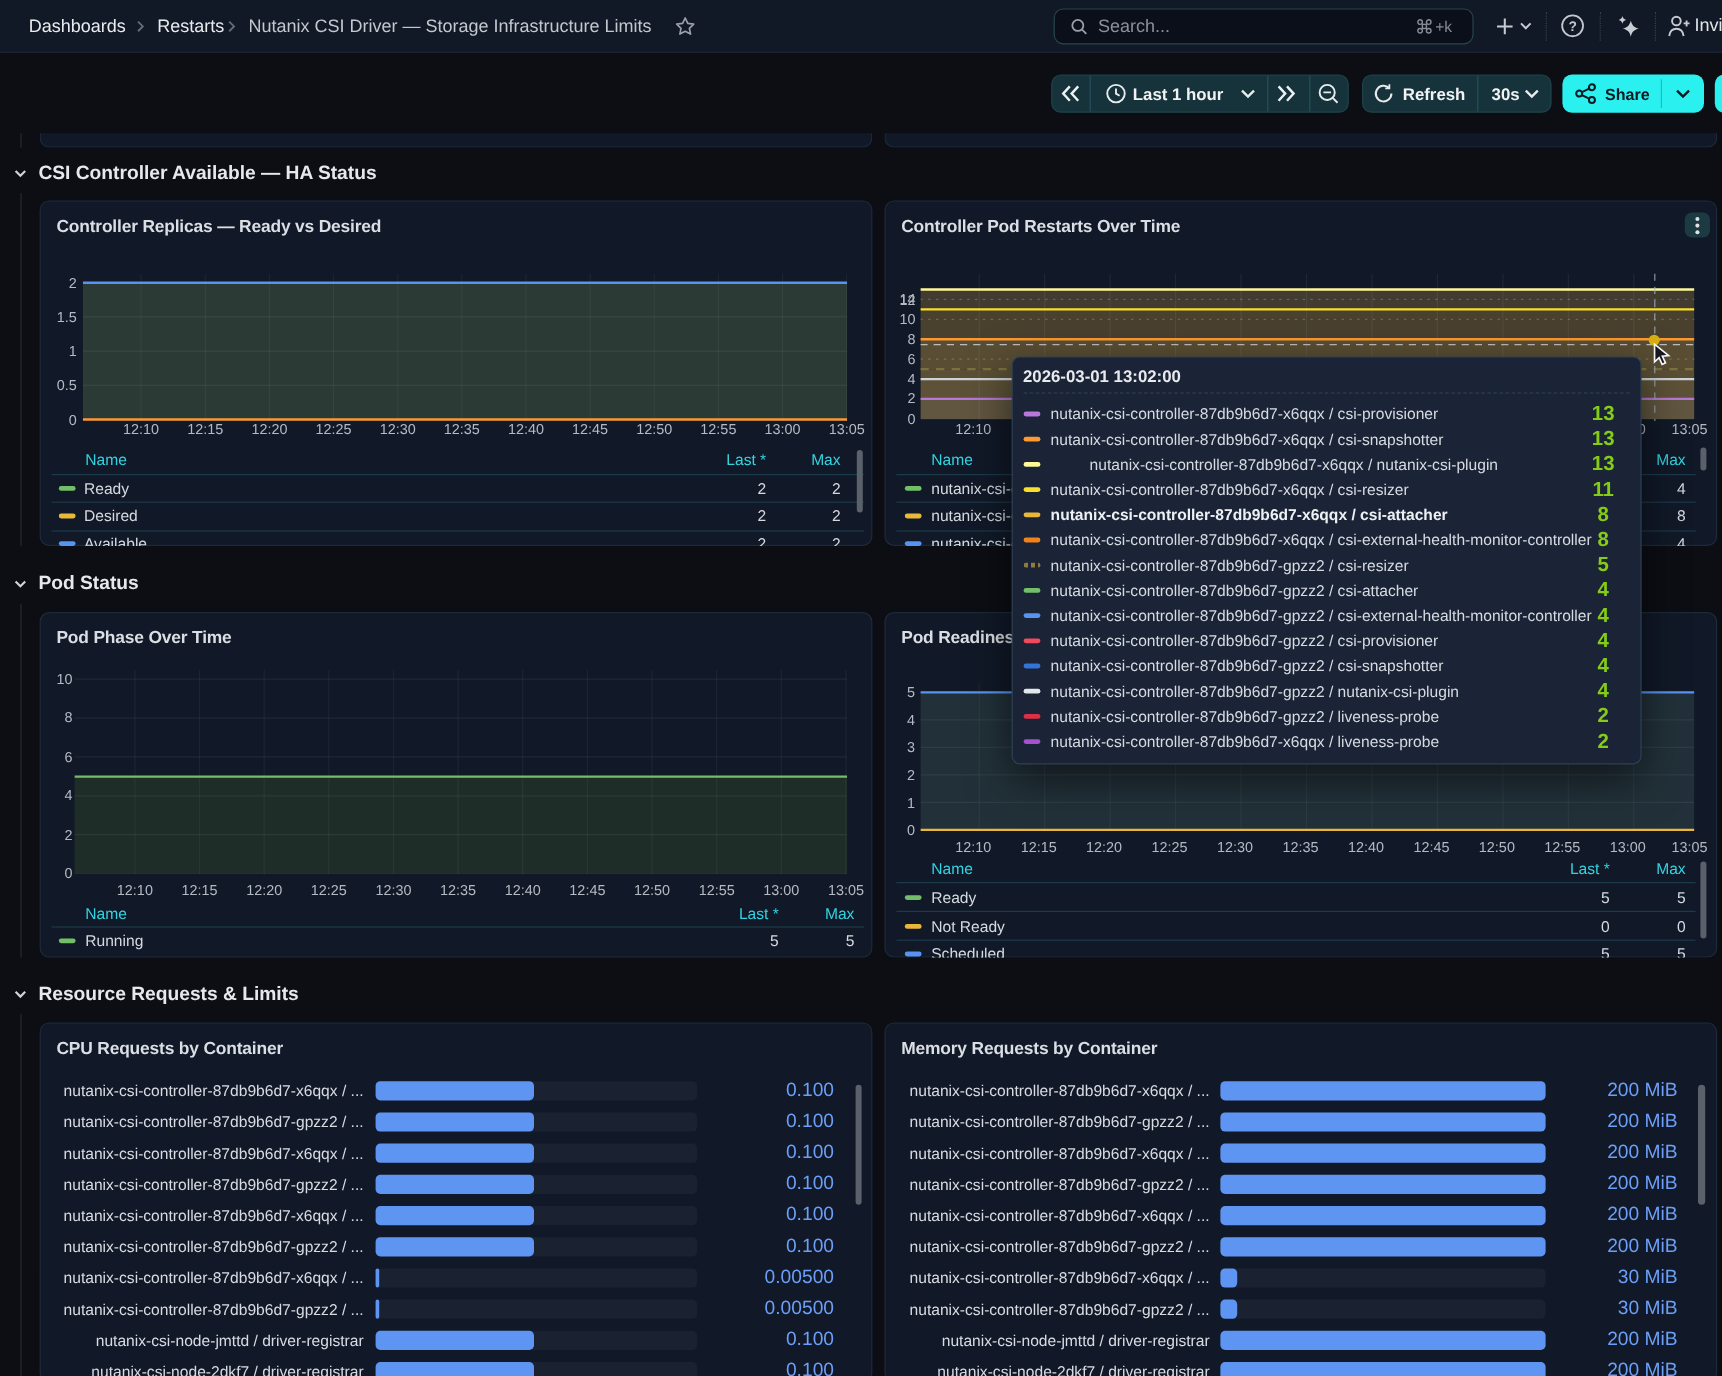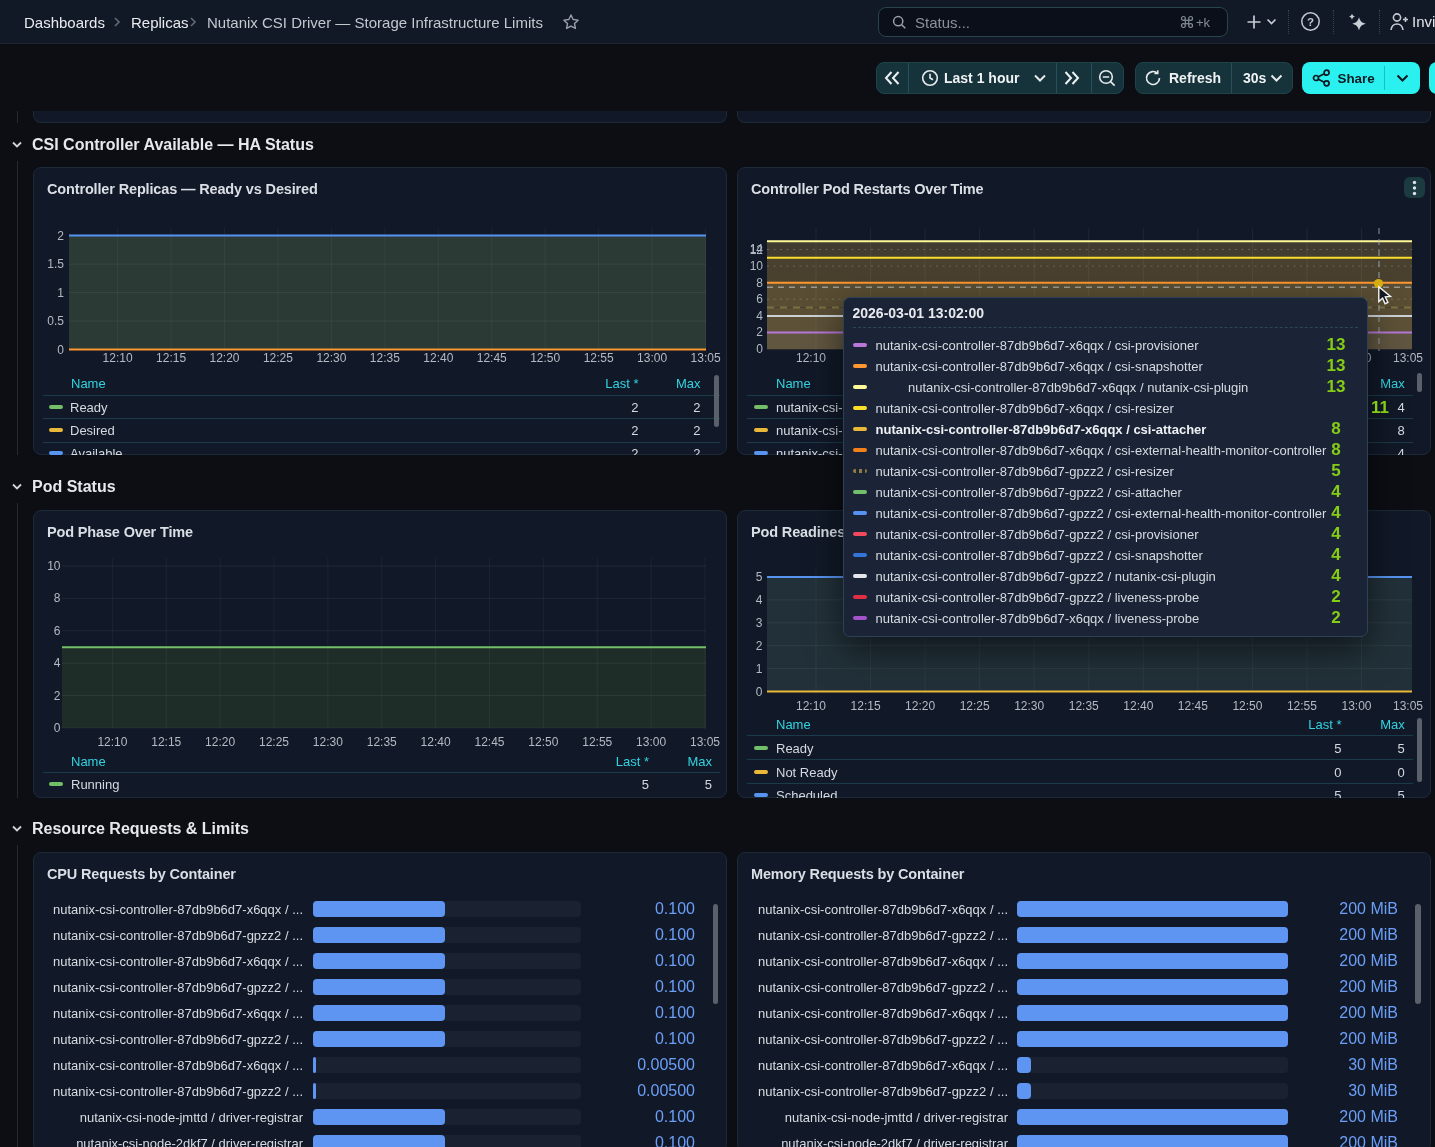--- a/index.html
+++ b/index.html
@@ -24,34 +24,34 @@
 .bfill{position:absolute;background:#5e94f2;border-radius:4px;left:0;top:0;height:100%}
 .ttrow{position:absolute;font-size:13px;color:#d6dbe1;transform:translateY(-50%);white-space:nowrap}
 .ttval{position:absolute;font-size:17px;font-weight:700;color:#84cc16;text-align:center;transform:translateY(-50%)}
 </style></head><body>
 
 <div class="abs" style="left:0;top:0;width:1435px;height:44px;background:#111826;border-bottom:1px solid #1e2634"></div>
 <div class="abs" style="left:24px;top:14px;font-size:15px;font-weight:500;color:#e9ebee">Dashboards</div>
 <svg class="abs" style="left:112px;top:16px" width="10" height="12" viewBox="0 0 10 12">
     <path d="M3 2l4 4-4 4" stroke="#646b76" stroke-width="1.6" fill="none"></path>
   </svg>
-<div class="abs" style="left:131px;top:14px;font-size:15px;font-weight:500;color:#e9ebee">Replicas</div>
+<div class="abs" style="left:131px;top:14px;font-size:15px;font-weight:500;color:#e9ebee">Restarts</div>
 <svg class="abs" style="left:188px;top:16px" width="10" height="12" viewBox="0 0 10 12">
     <path d="M3 2l4 4-4 4" stroke="#646b76" stroke-width="1.6" fill="none"></path>
   </svg>
 <div class="abs" style="left:207px;top:14px;font-size:15px;font-weight:400;color:#c3c8cf">Nutanix CSI Driver — Storage Infrastructure Limits</div>
 <svg class="abs" style="left:561px;top:12px" width="20" height="20" viewBox="0 0 24 24">
     <path d="M12 3.6l2.6 5.4 5.9.8-4.3 4.1 1.1 5.8-5.3-2.8-5.3 2.8 1.1-5.8L3.5 9.8l5.9-.8z" fill="none" stroke="#9aa1ab" stroke-width="1.7" stroke-linejoin="round"></path>
   </svg>
 <div class="abs" style="left:878px;top:7px;width:350px;height:30px;background:#0a0f19;border:1px solid #28454f;border-radius:8px"></div>
 <svg class="abs" style="left:892px;top:15px" width="15" height="15" viewBox="0 0 15 15">
     <circle cx="6.2" cy="6.2" r="4.6" stroke="#9aa1ab" stroke-width="1.5" fill="none"></circle>
     <path d="M9.7 9.7l3.6 3.6" stroke="#9aa1ab" stroke-width="1.5"></path>
   </svg>
-<div class="abs" style="left:915px;top:14px;font-size:15px;color:#8a919c">Status...</div>
+<div class="abs" style="left:915px;top:14px;font-size:15px;color:#8a919c">Search...</div>
 <svg class="abs" style="left:1180px;top:15px" width="14" height="14" viewBox="0 0 14 14" fill="none" stroke="#858c97" stroke-width="1.2">
     <circle cx="3.4" cy="3.4" r="1.9"></circle>
     <circle cx="10.6" cy="3.4" r="1.9"></circle>
     <circle cx="3.4" cy="10.6" r="1.9"></circle>
     <circle cx="10.6" cy="10.6" r="1.9"></circle>
     <rect x="5.3" y="5.3" width="3.4" height="3.4"></rect>
   </svg>
 <div class="abs" style="left:1196px;top:15px;font-size:13px;color:#858c97">+k</div>
 <svg class="abs" style="left:1245px;top:13px" width="18" height="18" viewBox="0 0 18 18">
     <path d="M9 2.5v13M2.5 9h13" stroke="#c6cbd2" stroke-width="1.7"></path>
@@ -506,21 +506,21 @@
 <div class="ttrow" style="left:875.5px;top:344.8px;z-index:51">nutanix-csi-controller-87db9b6d7-x6qqx / csi-provisioner</div>
 <div class="ttval" style="left:1316px;top:344.8px;width:40px;z-index:51">13</div>
 <div class="sw" style="left:852.5px;top:365.83000000000004px;background:#FF9830;z-index:51"></div>
 <div class="ttrow" style="left:875.5px;top:365.83000000000004px;z-index:51">nutanix-csi-controller-87db9b6d7-x6qqx / csi-snapshotter</div>
 <div class="ttval" style="left:1316px;top:365.83000000000004px;width:40px;z-index:51">13</div>
 <div class="sw" style="left:852.5px;top:386.86px;background:#FFF899;z-index:51"></div>
 <div class="ttrow" style="left:908px;top:386.86px;z-index:51">nutanix-csi-controller-87db9b6d7-x6qqx / nutanix-csi-plugin</div>
 <div class="ttval" style="left:1316px;top:386.86px;width:40px;z-index:51">13</div>
 <div class="sw" style="left:852.5px;top:407.89px;background:#FADE2A;z-index:51"></div>
 <div class="ttrow" style="left:875.5px;top:407.89px;z-index:51">nutanix-csi-controller-87db9b6d7-x6qqx / csi-resizer</div>
-<div class="ttval" style="left:1360px;top:407.89px;width:40px;z-index:51">11</div>
+<div class="ttval" style="left:1316px;top:407.89px;width:40px;z-index:51">11</div>
 <div class="sw" style="left:852.5px;top:428.91999999999996px;background:#EAB839;z-index:51"></div>
 <div class="ttrow" style="left:875.5px;top:428.91999999999996px;font-weight:700;color:#eef1f4;z-index:51">nutanix-csi-controller-87db9b6d7-x6qqx / csi-attacher</div>
 <div class="ttval" style="left:1316px;top:428.91999999999996px;width:40px;z-index:51">8</div>
 <div class="sw" style="left:852.5px;top:449.94999999999993px;background:#F2801B;z-index:51"></div>
 <div class="ttrow" style="left:875.5px;top:449.94999999999993px;z-index:51">nutanix-csi-controller-87db9b6d7-x6qqx / csi-external-health-monitor-controller</div>
 <div class="ttval" style="left:1316px;top:449.94999999999993px;width:40px;z-index:51">8</div>
 <div class="sw" style="left:852.5px;top:470.9799999999999px;background:repeating-linear-gradient(90deg,#8f7b3e 0 3.5px,transparent 3.5px 6px);z-index:51"></div>
 <div class="ttrow" style="left:875.5px;top:470.9799999999999px;z-index:51">nutanix-csi-controller-87db9b6d7-gpzz2 / csi-resizer</div>
 <div class="ttval" style="left:1316px;top:470.9799999999999px;width:40px;z-index:51">5</div>
 <div class="sw" style="left:852.5px;top:492.0099999999999px;background:#73BF69;z-index:51"></div>

